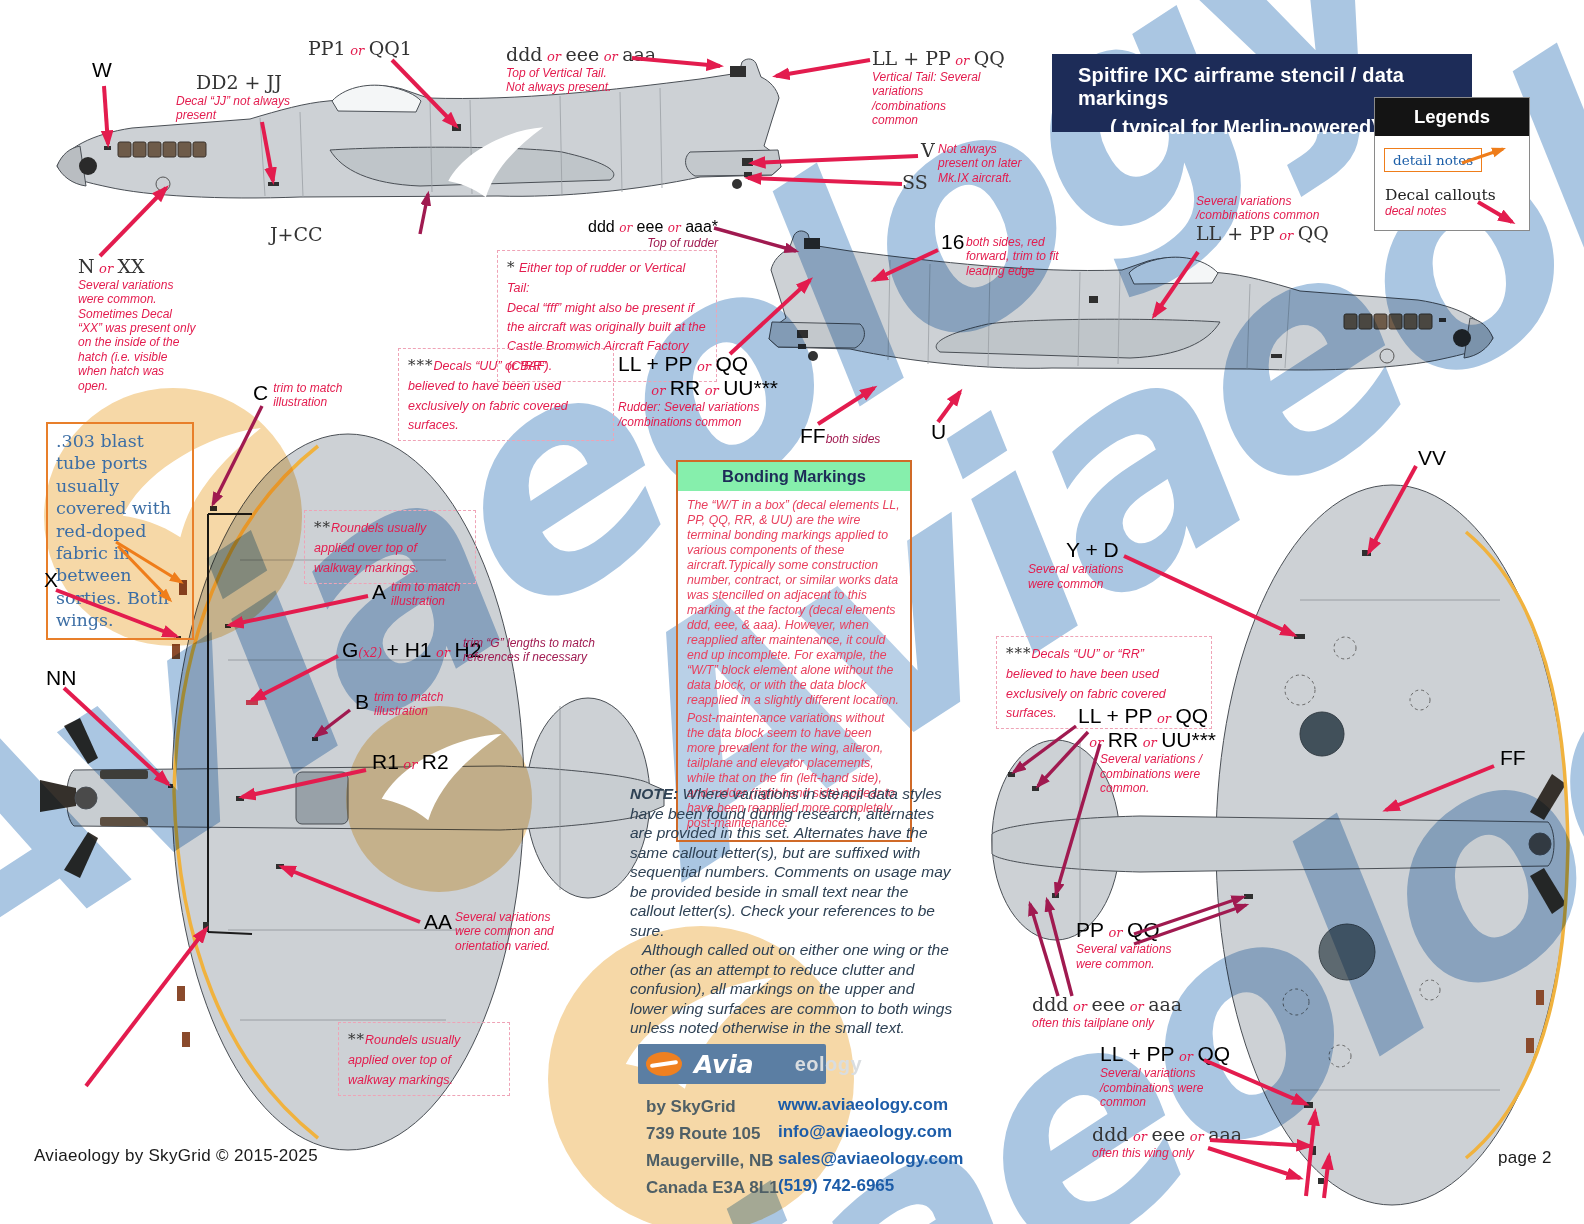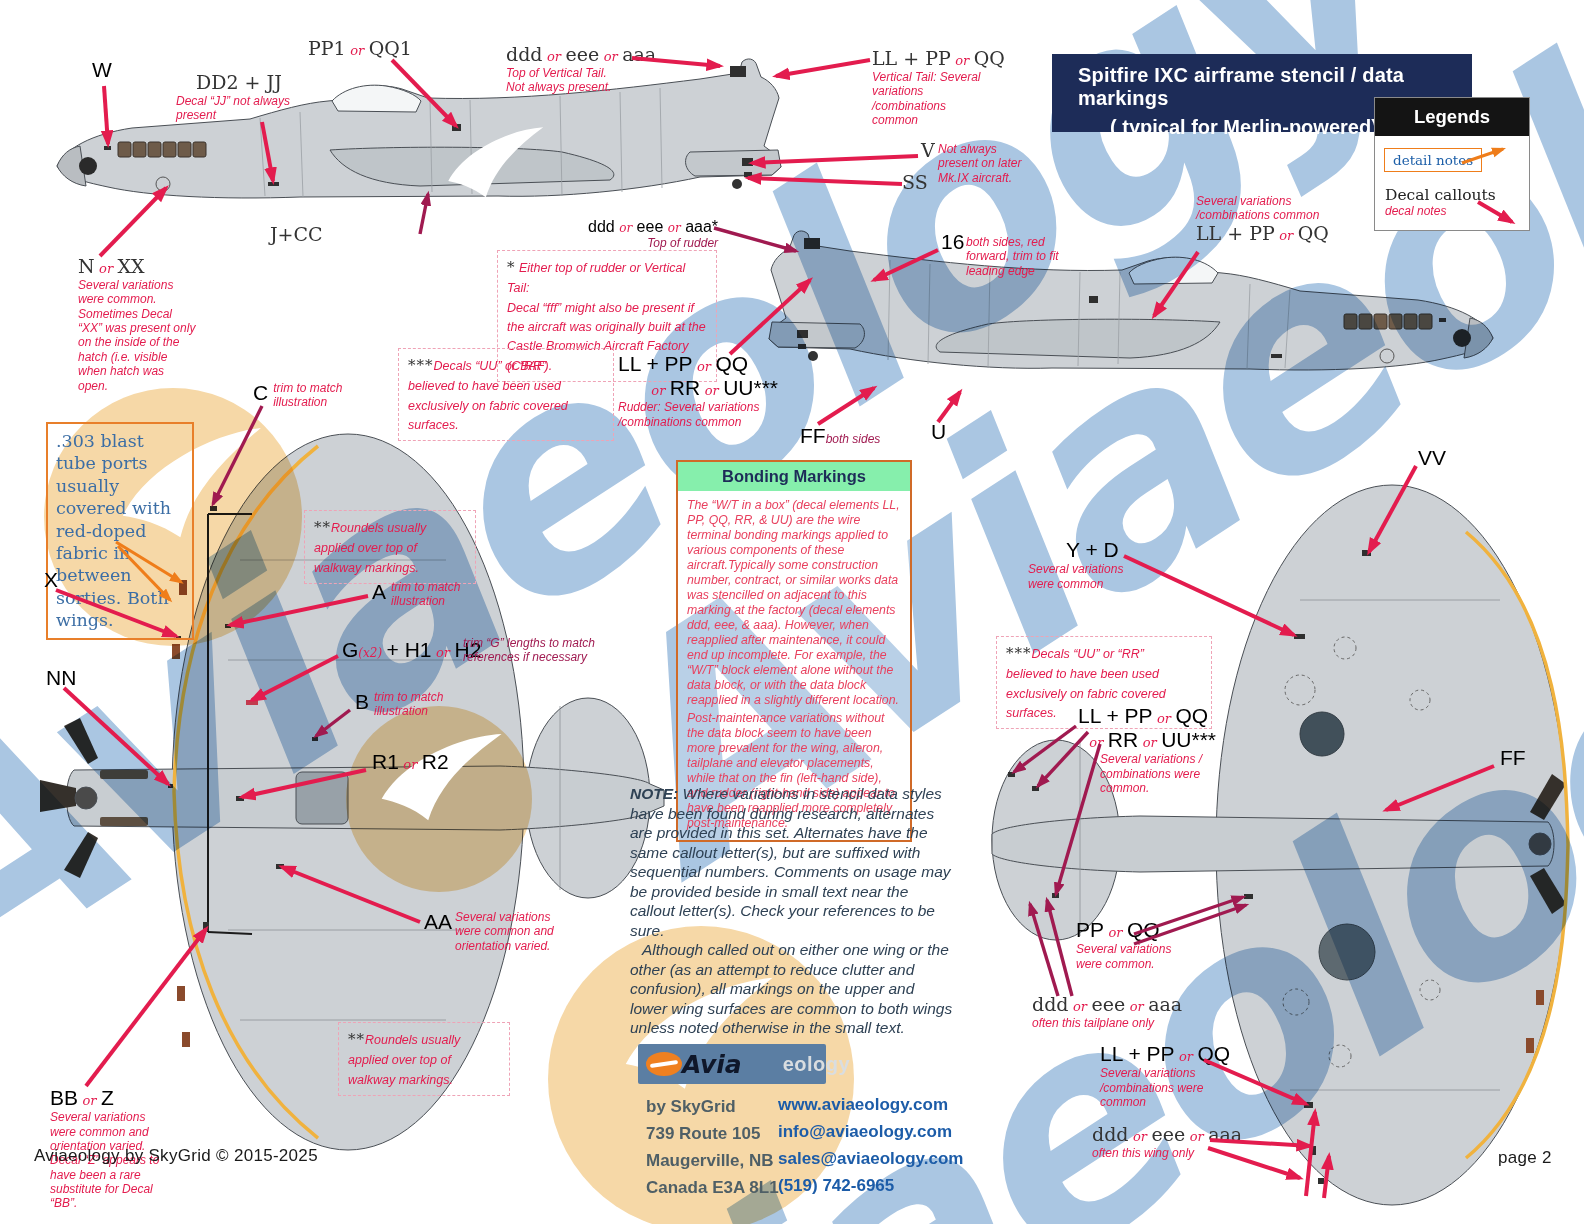--- a/index.html
+++ b/index.html
@@ -44,21 +44,21 @@
           font-family:"DejaVu Serif",serif;color:#1d5fa8;font-size:13.5px;}
   .leg-dc{margin:14px 0 0 10px;font-family:"DejaVu Serif",serif;color:#222;font-size:15.5px;}
   .leg-no{margin:0 0 12px 10px;color:#e31c4e;font-style:italic;font-size:12px;}
   
   .foot{position:absolute;color:#1a1a1a;font-size:17px;font-weight:500;letter-spacing:.3px;}
   .logo{position:absolute;left:638px;top:1044px;width:172px;height:40px;background:#5b7ea3;
         display:flex;align-items:center;padding:0 8px;border-radius:2px;}
   .logo-egg{width:36px;height:24px;background:#ef8020;border-radius:50%;position:relative;flex:0 0 auto;}
   .logo-egg::after{content:"";position:absolute;left:4px;top:10px;width:28px;height:4px;background:#fff;
         border-radius:2px;transform:rotate(-8deg);}
-  .logo-a{font-family:"DejaVu Sans",sans-serif;font-style:italic;font-weight:bold;color:#0f172a;font-size:25px;margin-left:0;}
+  .logo-a{font-family:"DejaVu Sans",sans-serif;font-style:italic;font-weight:bold;color:#ffffff;font-size:25px;margin-left:12px;}
   .logo-b{font-weight:bold;color:#d9dde0;font-size:20px;letter-spacing:.5px;margin-left:41px;}
   .addr{position:absolute;color:#4f5f66;font-weight:bold;font-size:17px;line-height:1.58;}
   .web{position:absolute;color:#1c5ca8;font-weight:bold;font-size:17px;line-height:1.58;}
 </style>
 </head>
 <body>
 
 <div id="page">
 
   <svg class="layer" width="1584" height="1224" viewBox="0 0 1584 1224" style="z-index:1">
@@ -327,26 +327,20 @@
       <span class="Lb">R1</span>
       <span class="or">or</span>
       <span class="Lb">R2</span>
     </div>
     <div class="co" style="left:424px;top:910px;display:flex;gap:3px">
       <span class="Lb">AA</span>
       <span class="nt" style="width:110px">Several variations were common and orientation varied.</span>
     </div>
     <div class="dash" style="left:338px;top:1022px;width:152px">
       <span class="stars">**</span><span>Roundels usually applied over top of walkway markings.</span>
-    </div>
-    <div class="co" style="left:50px;top:1086px">
-      <span class="Lb">BB</span>
-      <span class="or">or</span>
-      <span class="Lb">Z</span>
-      <div class="nt" style="width:112px">Several variations were common and orientation varied. Decal “Z” appears to have been a rare substitute for Decal “BB”.</div>
     </div>
 
     <div class="bond">
       <div class="bond-h">Bonding Markings</div>
       <p class="bond-p">The “W/T in a box” (decal elements LL, PP, QQ, RR, &amp; UU) are the wire terminal bonding markings applied to various components of these aircraft.Typically some construction number, contract, or similar works data was stencilled on adjacent to this marking at the factory (decal elements ddd, eee, &amp; aaa). However, when reapplied after maintenance, it could end up incomplete. For example, the “W/T” block element alone without the data block, or with the data block reapplied in a slightly different location.</p>
       <p class="bond-p bond-p2">Post-maintenance variations without the data block seem to have been more prevalent for the wing, aileron, tailplane and elevator placements, while that on the fin (left-hand side), and rudder (right-hand side) appear to have been reapplied more completely post-maintenance.</p>
     </div>
 
     <div class="noteb">
       <p><span class="nlbl">NOTE:</span> <span>Where variations in stencil data styles have been found during research, alternates are provided in this set. Alternates have the same callout letter(s), but are suffixed with sequential numbers. Comments on usage may be provided beside in small text near the callout letter(s). Check your references to be sure.</span></p>

